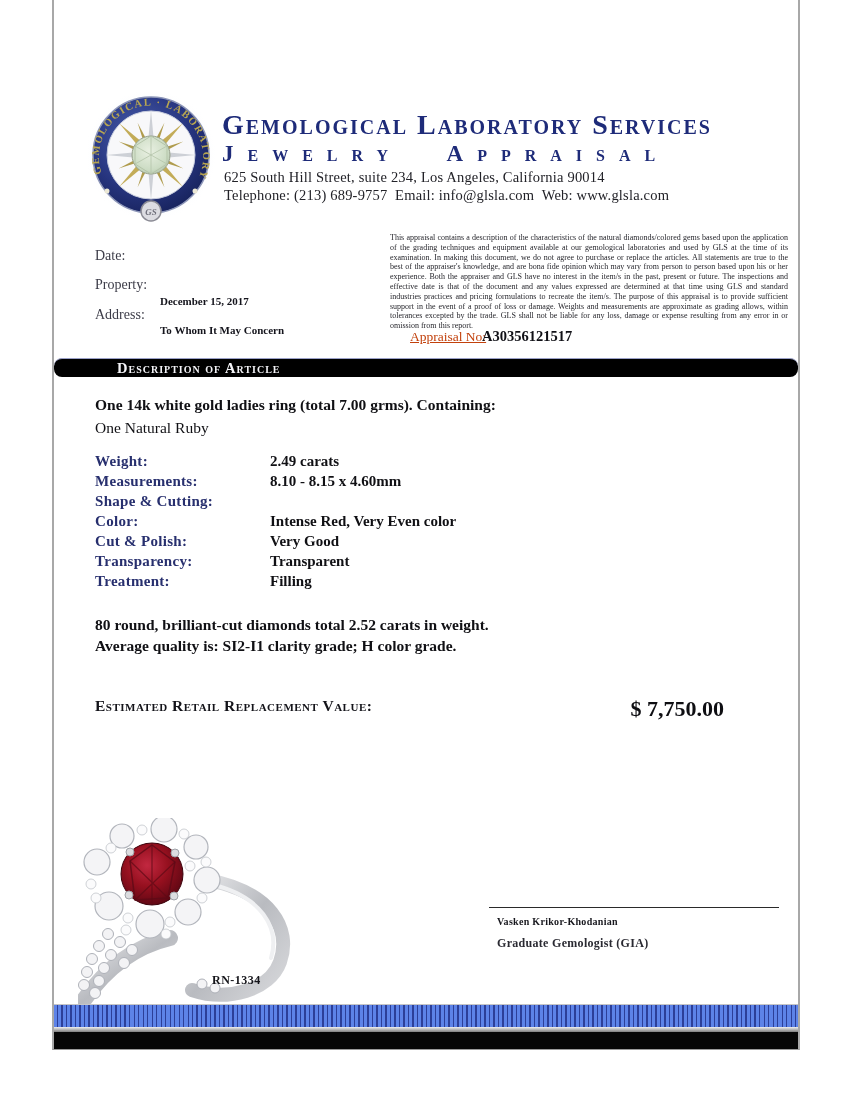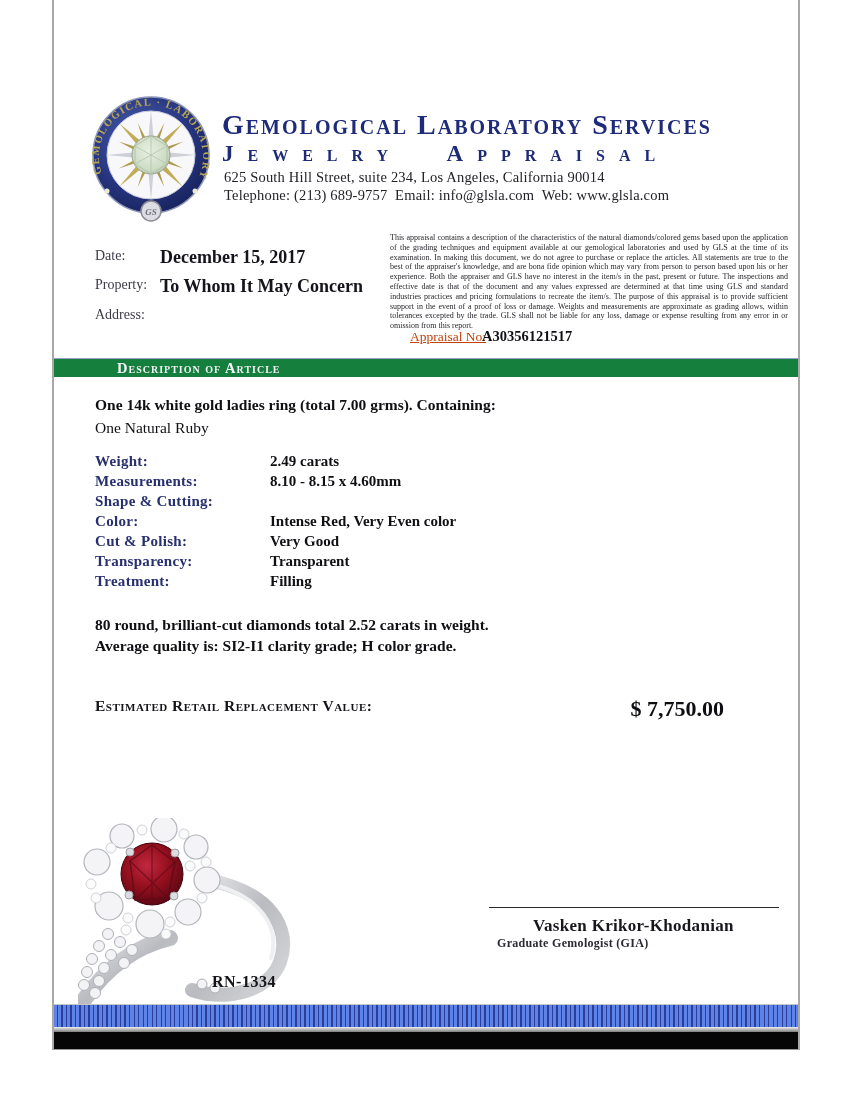--- a/index.html
+++ b/index.html
@@ -31,40 +31,40 @@
     left: 170px; top: 169px; width: 566px;
     font-size: 14.5px; color: #222228; letter-spacing: 0.2px; white-space: pre;
   }
   .company-contact {
     left: 170px; top: 187px; width: 600px;
     font-size: 14.5px; color: #222228; letter-spacing: 0.2px; white-space: pre;
   }
 
   
   .fld-label { font-size: 14px; color: #3c3c48; }
-  .fld-value { font-size: 18px; font-weight: 700; color: #14141c; }
+  .fld-value { font-size: 11px; font-weight: 700; color: #14141c; margin-top: 48px; }
   .lbl-date     { left: 41px;  top: 248px; }
   .val-date     { left: 106px; top: 247px; }
   .lbl-property { left: 41px;  top: 277px; }
   .val-property { left: 106px; top: 276px; }
   .lbl-address  { left: 41px;  top: 307px; }
   .val-address  { left: 106px; top: 306px; }
 
   .disclaimer {
     left: 336px; top: 233px; width: 398px; height: 90px;
     font-size: 8px; line-height: 9.8px; color: #26262c;
     text-align: justify; font-family: "Liberation Serif", serif;
   }
   .appraisal-label { left: 356px; top: 329px; font-size: 13.5px; color: #c2410c; text-decoration: underline; }
   .appraisal-value { left: 428px; top: 328px; font-size: 14.5px; font-weight: 700; color: #101016; }
 
   
   .section-bar {
     left: 0; top: 358px; width: 100%; height: 19px;
-    background: #15803d; border-top: 1px solid #9aa0c8;
+    background: #000000; border-top: 1px solid #9aa0c8; border-radius: 8px;
   }
   .section-bar-title {
     position: absolute; left: 63px; top: 0px;
     font-variant: small-caps; font-weight: 700; font-size: 14.5px;
     letter-spacing: 1px; color: #f4f4f8; line-height: 19px;
   }
 
   .intro-1 { left: 41px; top: 396px; font-size: 15.5px; font-weight: 700; color: #101014; }
   .intro-2 { left: 41px; top: 419px; font-size: 15.5px; font-weight: 400; color: #101014; }
 
@@ -87,24 +87,24 @@
     font-variant: small-caps; font-weight: 700; font-size: 15.5px;
     letter-spacing: 0.5px; color: #14141a;
   }
   .value-amount {
     right: 74px; top: 696px;
     font-size: 22px; font-weight: 700; color: #0e0e12;
   }
 
   
   .ring-photo { left: 24px; top: 818px; width: 232px; height: 188px; }
-  .ring-ref { left: 158px; top: 973px; font-size: 16px; font-weight: 700; color: #15151a; letter-spacing: 0.5px; }
+  .ring-ref { left: 158px; top: 973px; font-size: 12px; font-weight: 700; color: #15151a; letter-spacing: 0.5px; }
 
   .sig-line { left: 435px; top: 907px; width: 290px; border-top: 1.5px solid #2a2a2a; }
-  .sig-name { left: 443px; top: 916px; font-size: 17px; font-weight: 700; color: #17171d; letter-spacing: 0.3px; margin-left: 36px; }
+  .sig-name { left: 443px; top: 916px; font-size: 10px; font-weight: 700; color: #17171d; letter-spacing: 0.3px; }
   .sig-title { left: 443px; top: 936px; font-size: 12px; font-weight: 700; color: #2a2a32; letter-spacing: 0.3px; }
 
   
   .stripe-band {
     left: 0; top: 1004px; width: 100%; height: 23px;
     background: repeating-linear-gradient(90deg,
       #5d83e8 0px, #5d83e8 3px, #2c3f98 3px, #2c3f98 4.5px);
     border-top: 1px solid #c6c6c6;
   }
   .silver-band {

